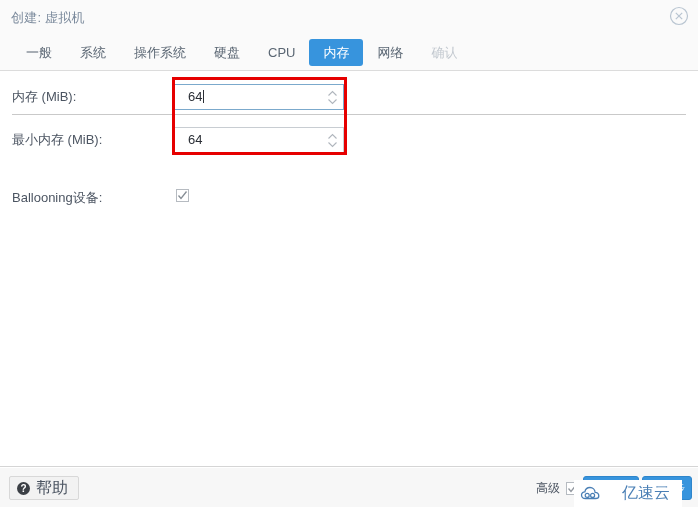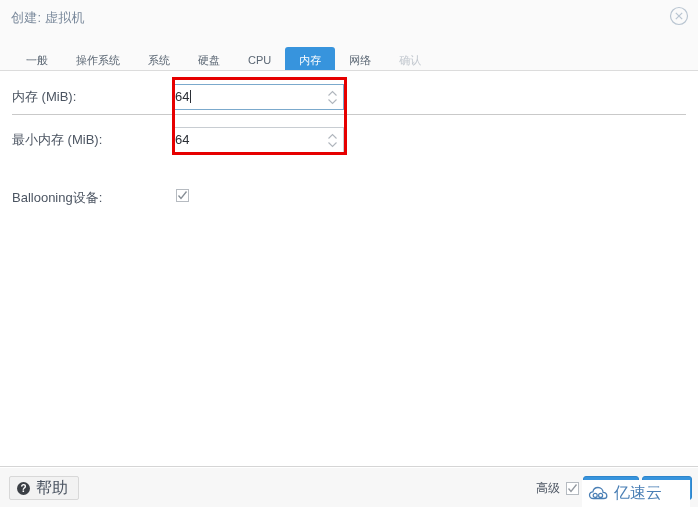--- a/index.html
+++ b/index.html
@@ -35,23 +35,23 @@
   
   .tabbar {
     position: absolute; left: 0; top: 36px; width: 698px; height: 34px;
     background: #fafafa;
   }
   .tabs {
     position: absolute; left: 12px; top: 3px;
     display: flex; align-items: center; gap: 0px;
   }
   .tab {
-    font-size: 11px; color: #5a6673;
+    font-size: 13px; color: #5a6673;
     padding: 5px 14px; border-radius: 3px;
-    cursor: pointer; white-space: nowrap; line-height: 17px; margin-top: 8px;
+    cursor: pointer; white-space: nowrap; line-height: 17px;
   }
   .tab.active { background: #3794dd; color: #ffffff; }
   .tab.disabled { color: #c2c8cf; cursor: default; }
 
   
   .panel {
     position: absolute; left: 0; top: 70px;
     width: 698px; height: 397px;
     background: #ffffff;
     border-top: 1px solid #dcdcdc;
@@ -71,21 +71,21 @@
   .spin {
     position: absolute; left: 174px; top: 0;
     width: 170px; height: 26px;
     background: #ffffff;
     border: 1px solid #c8cdd2;
     display: flex; align-items: center;
   }
   .spin.focused { border: 1px solid #7ba9cc; }
   .spin.disabled { background: #fafafa; border-color: #dfe2e5; }
   .spin-value {
-    flex: 1; padding-left: 0;
+    flex: 1; padding-left: 13px;
     font-size: 13px; color: #2b2f36; line-height: 24px;
   }
   .spin.disabled .spin-value { color: #c9ccd1; }
   .caret {
     display: inline-block; width: 1px; height: 13px;
     background: #2b2f36; vertical-align: -2px; margin-left: 1px;
   }
   .spin-arrows {
     width: 22px; height: 100%;
     display: flex; flex-direction: column;
@@ -151,24 +151,24 @@
     position: absolute; top: 8px; height: 24px;
     border-radius: 3px; font-size: 12px;
     display: flex; align-items: center; justify-content: center;
     cursor: pointer; white-space: nowrap; overflow: hidden;
   }
   .btn-back  { right: 59px; width: 56px; background: #3794dd; color: #fff; border: 1px solid #2e85cb; }
   .btn-next  { right: 6px;  width: 50px; background: #3794dd; color: #fff; border: 1px solid #2e85cb; }
 
   
   .watermark {
-    position: absolute; right: 8px; top: 480px;
+    position: absolute; right: 16px; top: 480px;
     width: 108px; height: 27px;
     background: #ffffff;
-    display: flex; align-items: center; gap: 4px;
+    display: flex; align-items: center; gap: 20px;
     padding-left: 6px;
     z-index: 60;
   }
   .wm-text {
     font-size: 16px; color: #4a7fb5; letter-spacing: 0px;
     font-family: "DejaVu Sans", sans-serif;
   }
   .wm-icon svg { display: block; }
 </style>
 </head>
@@ -182,22 +182,22 @@
       <svg width="20" height="20" viewBox="0 0 20 20" aria-hidden="true">
         <circle cx="10" cy="10" r="8.5" fill="none" stroke="#b9c5d1" stroke-width="1.2"></circle>
         <path d="M6.8 6.8 L13.2 13.2 M13.2 6.8 L6.8 13.2" stroke="#b9c5d1" stroke-width="1.2" fill="none"></path>
       </svg>
     </div>
   </div>
 
   <div class="tabbar">
     <div class="tabs" id="tabs-container">
         <div class="tab">一般</div>
+        <div class="tab">系统</div>
         <div class="tab">操作系统</div>
-        <div class="tab">系统</div>
         <div class="tab">硬盘</div>
         <div class="tab">CPU</div>
         <div class="tab active">内存</div>
         <div class="tab">网络</div>
         <div class="tab disabled">确认</div>
       </div>
   </div>
 
   <div class="panel">
 

